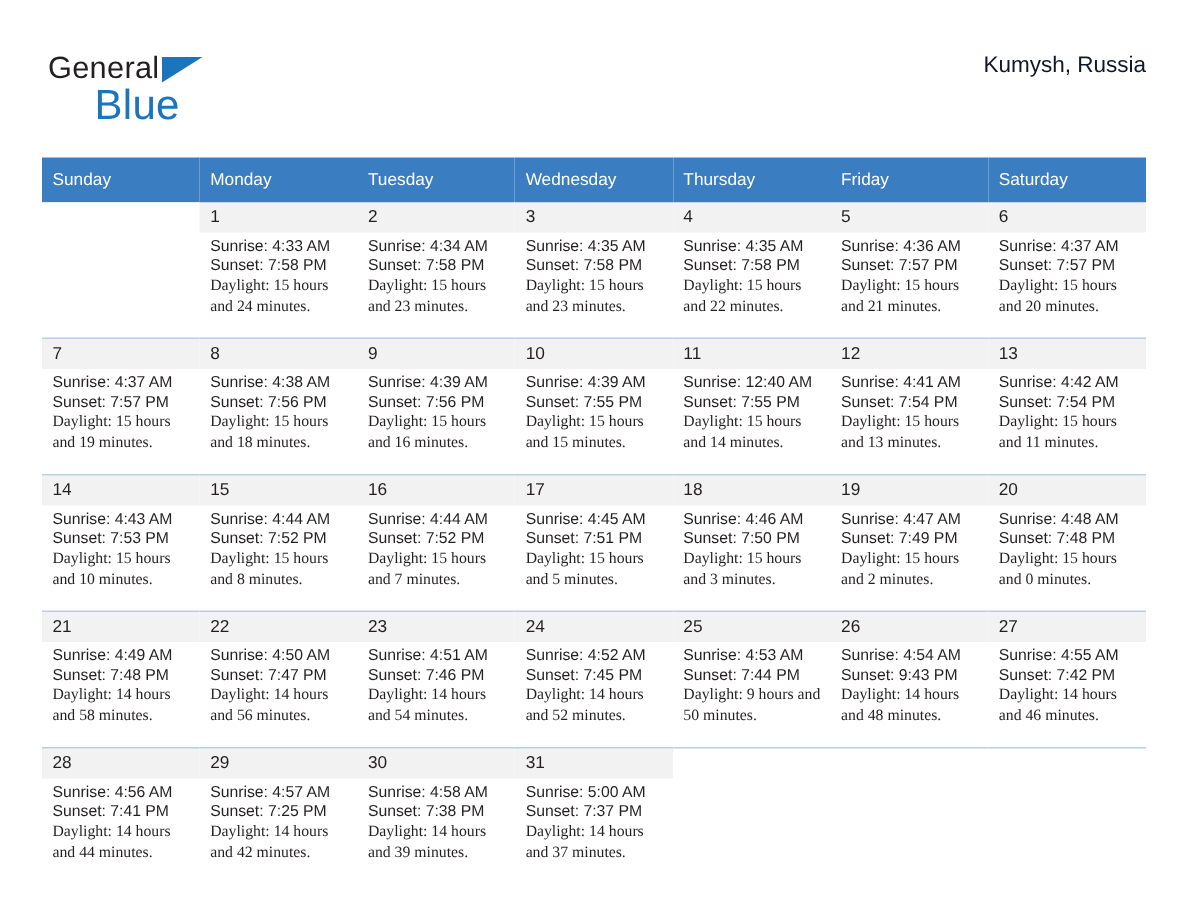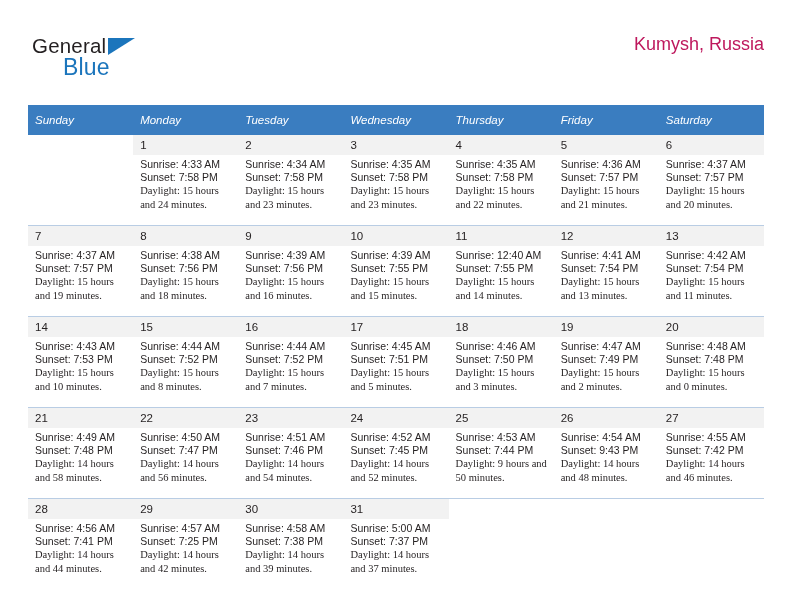--- a/index.html
+++ b/index.html
@@ -51,40 +51,40 @@
     top: 4px;
     width: 0;
     height: 0;
     border-left: 27px solid #1b75bc;
     border-bottom: 17px solid transparent;
   }
   .logo-blue {
     position: absolute;
     left: 31px;
     top: 20px;
-    font-size: 23px;
+    font-size: 28px;
     letter-spacing: 0.2px;
     color: #1b75bc;
     font-family: "Liberation Sans", sans-serif;
   }
   .title-wrap {
     position: absolute;
     right: 0;
     top: 0;
     text-align: right;
   }
   .cal-title {
     font-size: 26px;
     color: #231f20;
     line-height: 32px;
     white-space: nowrap;
   }
   .cal-sub {
-    font-size: 18px;
-    color: #be185d;
+    font-size: 15px;
+    color: #0f172a;
     line-height: 20px;
     margin-top: 4px;
     white-space: nowrap;
   }
 
   
   .cal {
     position: absolute;
     left: 28px;
     top: 105px;
@@ -94,21 +94,20 @@
   }
   .cal th {
     background: #3a7dc0;
     color: #ffffff;
     font-size: 11.5px;
     font-weight: normal;
     text-align: left;
     padding: 5px 0 5px 7px;
     height: 20px;
     border: none;
-    font-style: italic;
   }
   .weekrow td {
     vertical-align: top;
     padding: 0;
     border: none;
     border-top: 1px solid #b9cde4;
     height: 90px;
     width: 105.14px;
   }
   .weekrow.first td {

